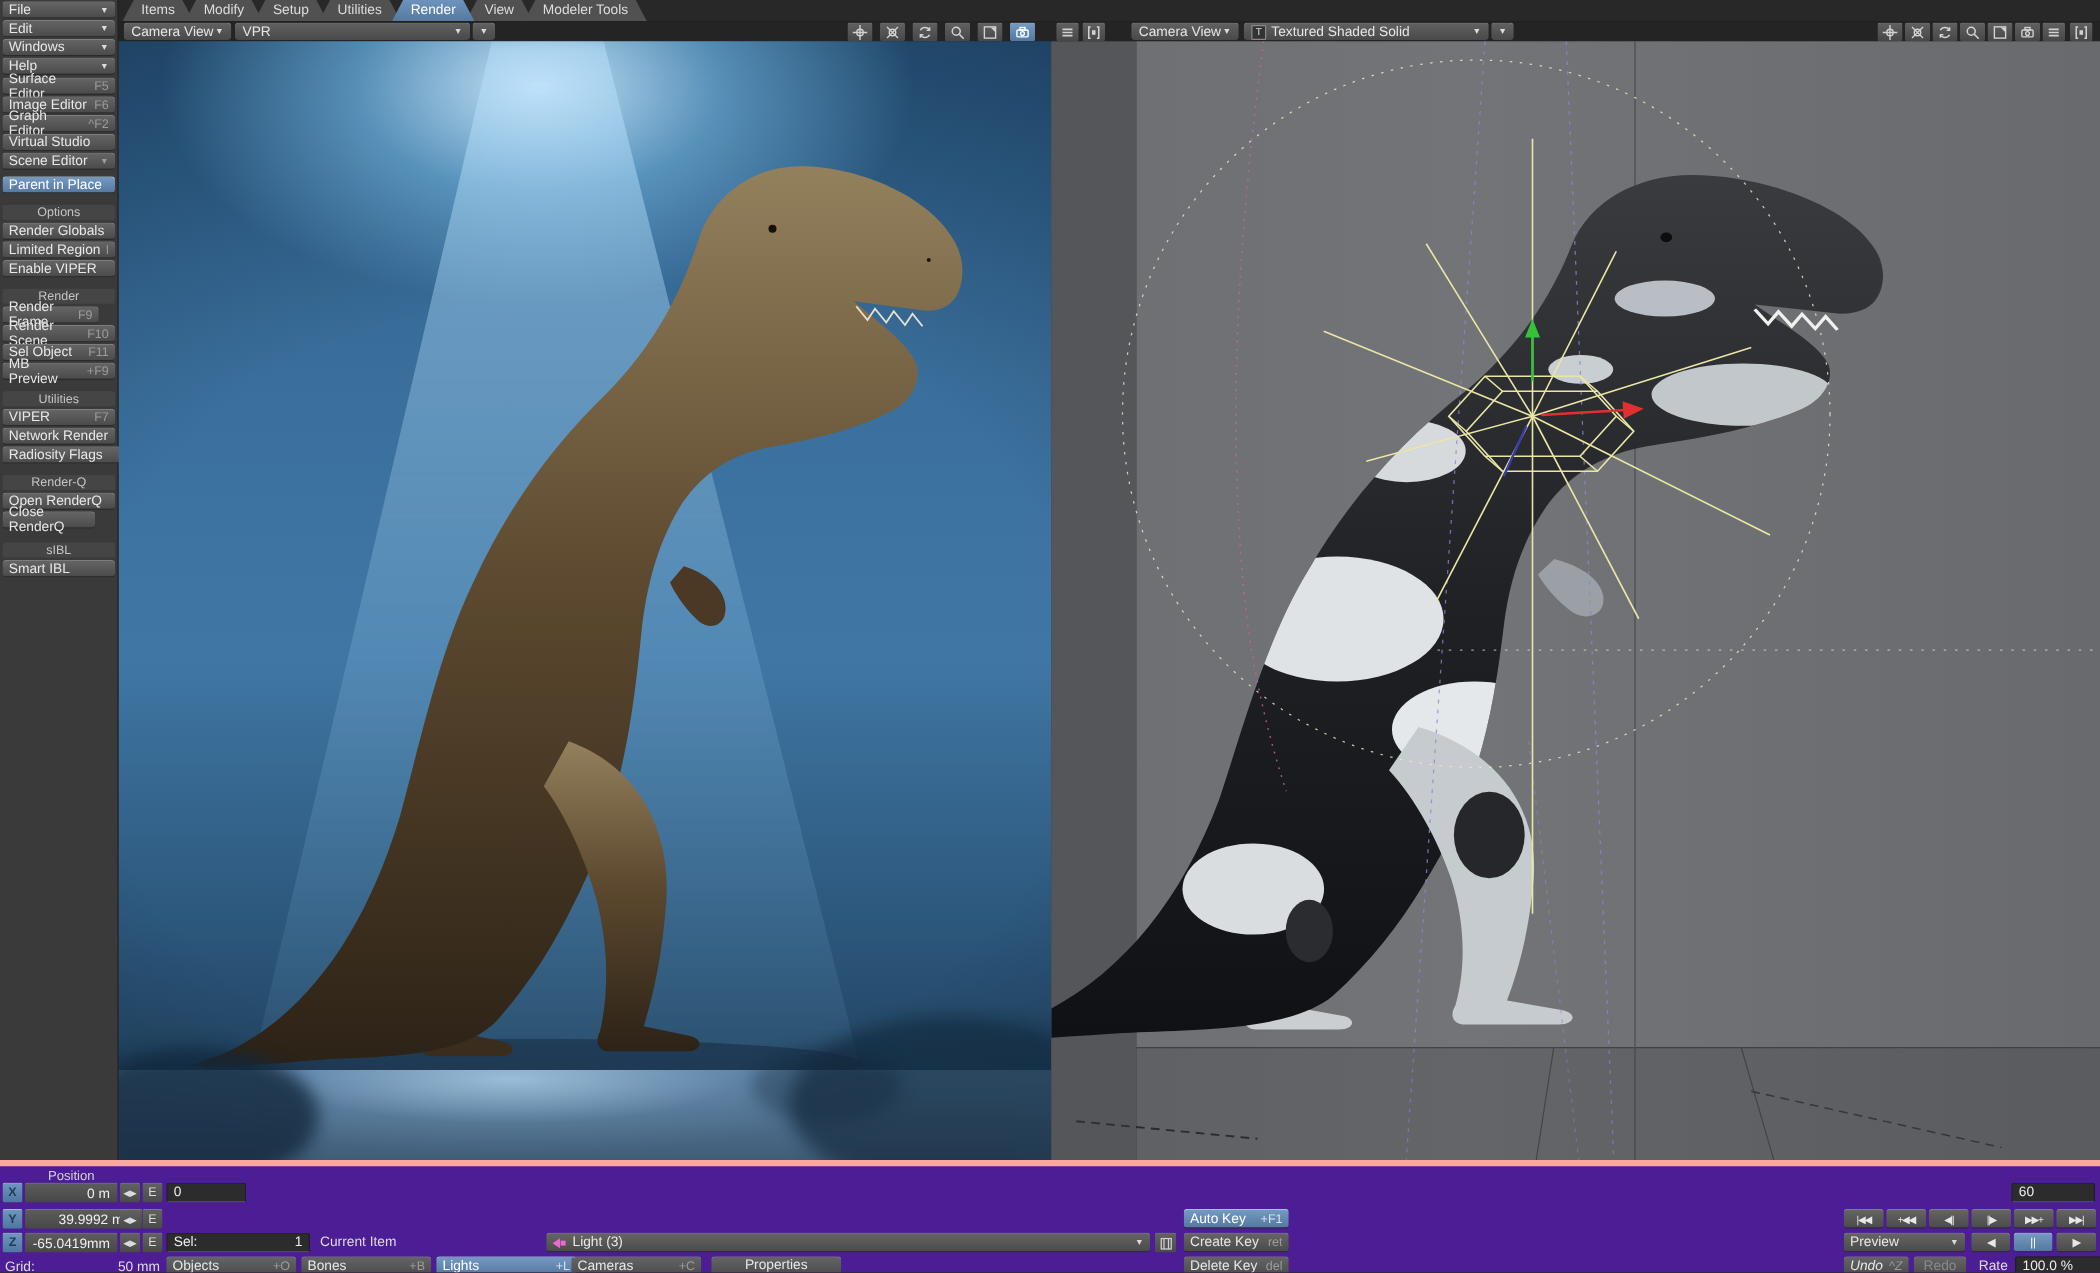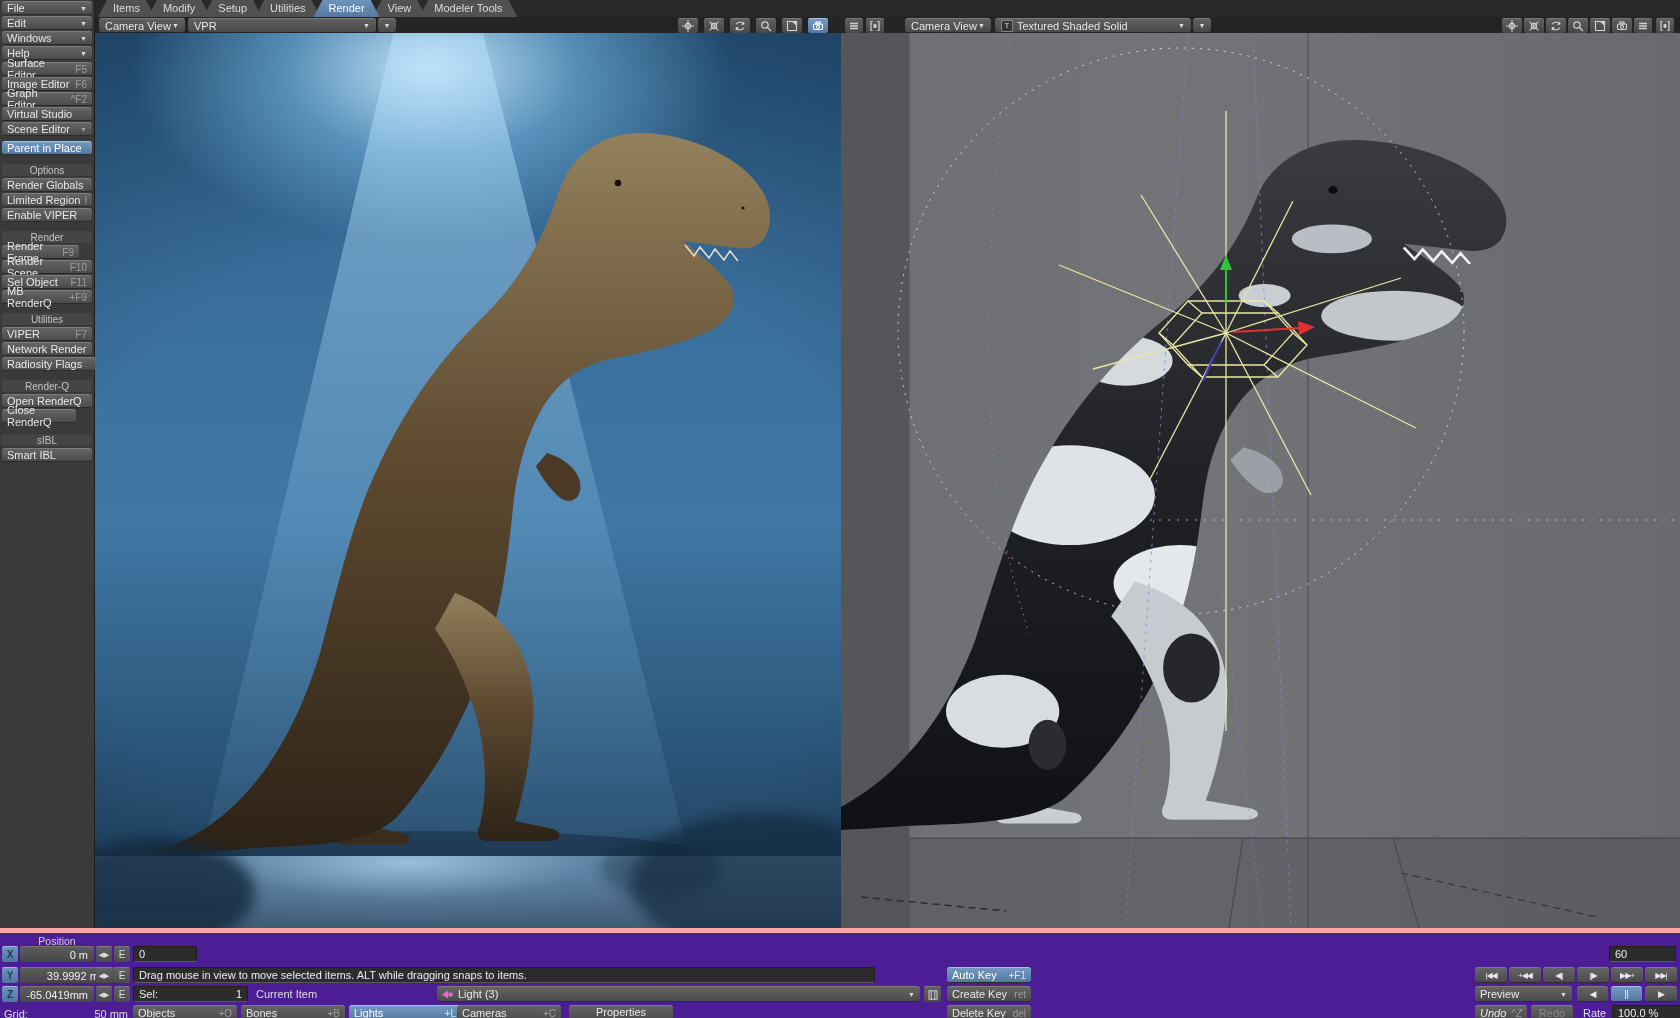--- a/index.html
+++ b/index.html
@@ -268,21 +268,21 @@
       </div>
     <div class="btn" style="left:2px;top:260px;width:90px;">
         <span>Render Scene</span>
         <span class="sc">F10</span>
       </div>
     <div class="btn" style="left:2px;top:275px;width:90px;">
         <span>Sel Object</span>
         <span class="sc">F11</span>
       </div>
     <div class="btn" style="left:2px;top:290px;width:90px;">
-        <span>MB RenderQ</span>
+        <span>MB Preview</span>
         <span class="sc">+F9</span>
       </div>
 
     <div class="hdr" style="left:2px;top:313px;width:90px;">Utilities</div>
     <div class="btn" style="left:2px;top:327px;width:90px;">
         <span>VIPER</span>
         <span class="sc">F7</span>
       </div>
     <div class="btn" style="left:2px;top:342px;width:90px;">
         <span>Network Render</span>
@@ -427,21 +427,20 @@
     <div class="valfld" style="left:20px;top:53px;width:74px;">-65.0419mm</div>
     <div class="mini" style="left:96px;top:53px;font-size:7px;">◀▶</div>
     <div class="mini" style="left:114px;top:53px;font-size:10px;">E</div>
 
     <div class="lbl" style="left:4px;top:75px;">Grid:</div>
     <div class="lbl" style="left:56px;top:75px;width:72px;text-align:right;">50 mm</div>
 
     <div class="fld" style="left:133px;top:13px;width:64px;">0</div>
     <div class="fld" style="left:1609px;top:13px;width:67px;">60</div>
 
-    <div class="fld" style="left:133px;top:34px;width:742px;">Drag mouse in view to move selected items. ALT while dragging snaps to items.</div>
 
     <div class="fld" style="left:133px;top:53px;width:115px;justify-content:space-between;">
       <span>Sel:</span>
       <span>1</span>
     </div>
     <div class="lbl" style="left:256px;top:55px;">Current Item</div>
     <div class="btn" style="left:437px;top:53px;width:483px;height:16px;">
       <span style="display:flex;align-items:center;gap:5px;">
         <svg width="11" height="9" viewBox="0 0 11 9">
             <polygon points="0,4.5 6,0.5 6,8.5" fill="#e86ad2"></polygon>

